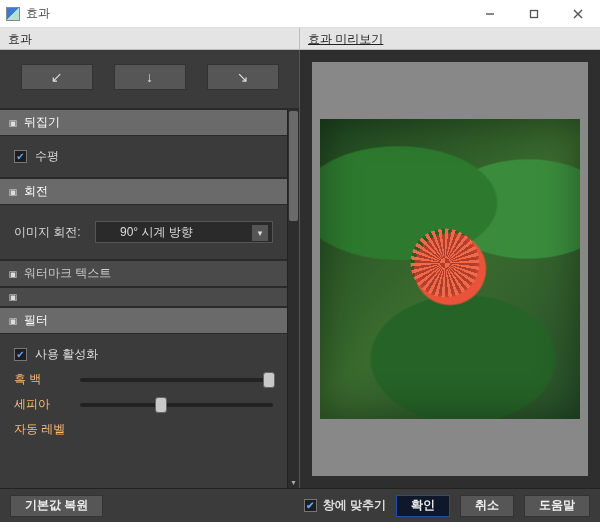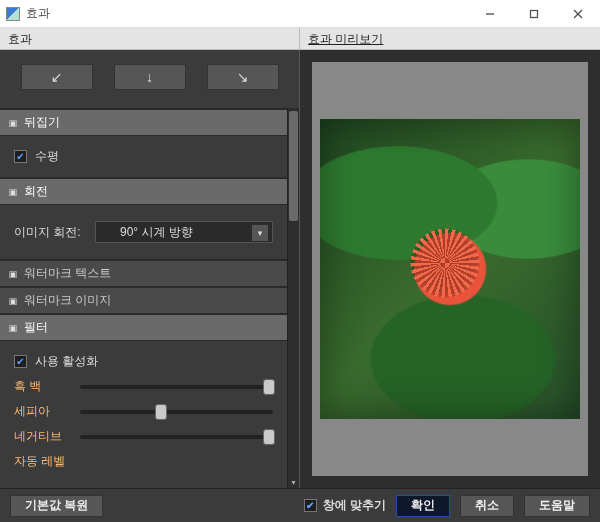--- a/index.html
+++ b/index.html
@@ -243,21 +243,20 @@
         </div>
       </div>
 
       <div class="section-hdr dim">
         <span class="disclose">▣</span>
         <span>워터마크 텍스트</span>
       </div>
 
       <div class="section-hdr dim">
         <span class="disclose">▣</span>
-        <span>워터마크 이미지</span>
       </div>
 
       <div class="section-hdr">
         <span class="disclose">▣</span>
         <span>필터</span>
       </div>
       <div class="section-body nobot">
         <div class="chk-row" style="margin-bottom:6px">
           <span class="chk">✔</span>
           <span>사용 활성화</span>
@@ -269,26 +268,20 @@
             <div class="slider-thumb" style="left:98%"></div>
           </div>
         </div>
         <div class="slider-row">
           <span class="slider-label">세피아</span>
           <div class="slider-track">
             <div class="slider-thumb" style="left:42%"></div>
           </div>
         </div>
         <div class="slider-row">
-          <span class="slider-label">네거티브</span>
-          <div class="slider-track">
-            <div class="slider-thumb" style="left:98%"></div>
-          </div>
-        </div>
-        <div class="slider-row">
           <span class="slider-label">자동 레벨</span>
           <div class="slider-track" style="background:transparent"></div>
         </div>
       </div>
 
       <div class="vscroll">
         <div class="thumb"></div>
         <div class="arr bot">▾</div>
       </div>
     </div>

